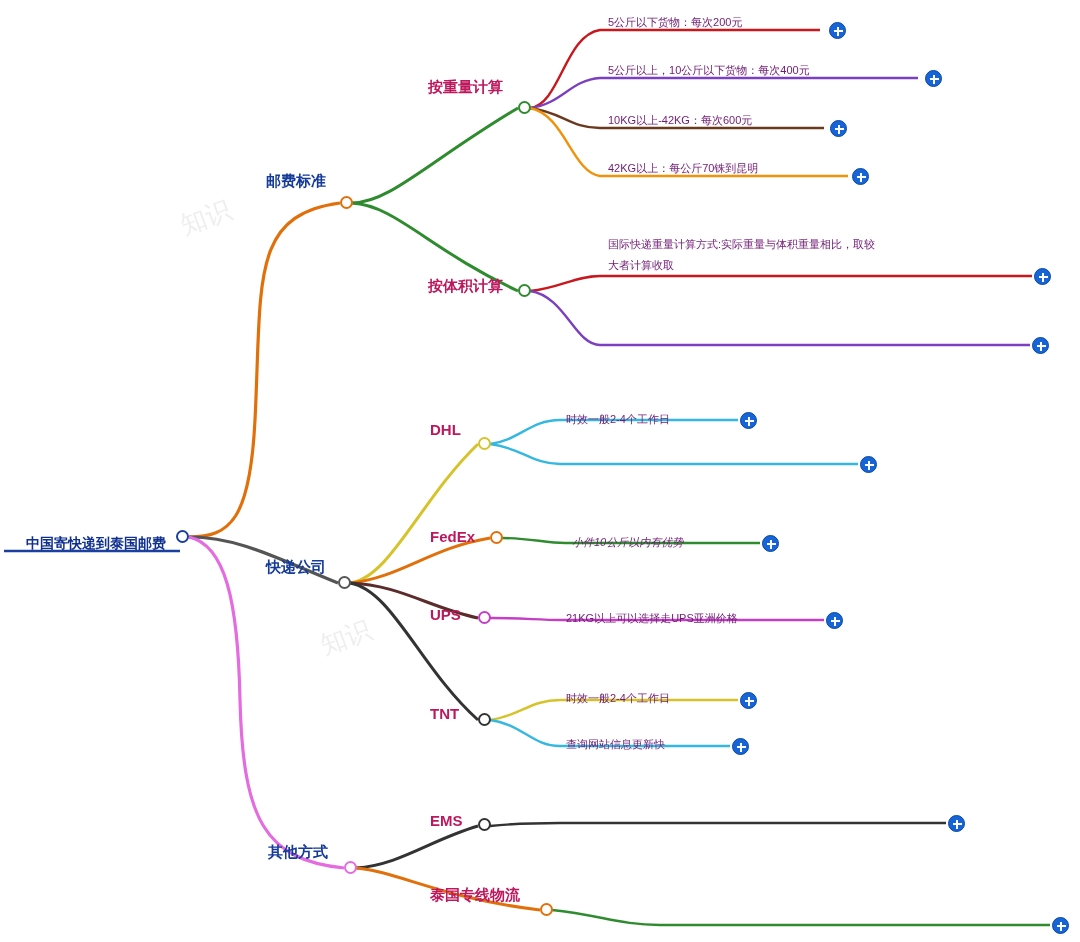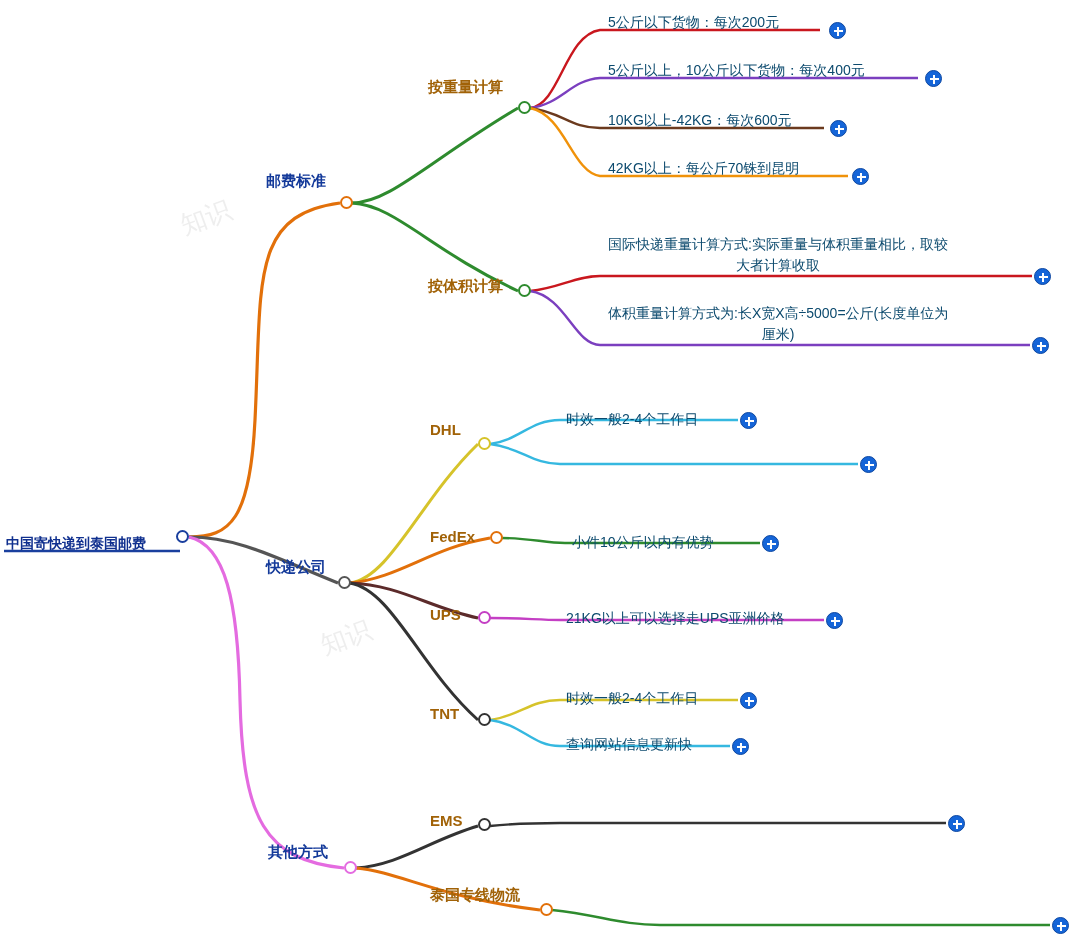--- a/index.html
+++ b/index.html
@@ -2,23 +2,23 @@
 <html><head>
 <meta charset="utf-8">
 <style>
   html,body{margin:0;padding:0;background:#ffffff;}
   body{width:1080px;height:942px;position:relative;overflow:hidden;
        font-family:"Liberation Sans","DejaVu Sans",sans-serif;}
   #canvas{position:absolute;left:0;top:0;width:1080px;height:942px;}
   svg.lines{position:absolute;left:0;top:0;width:1080px;height:942px;pointer-events:none;}
   .node{position:absolute;white-space:pre;}
   .lvl1{font-size:15px;font-weight:bold;color:#143a9a;}
-  .lvl2{font-size:15px;font-weight:bold;color:#a16207;}
-  .leaf{font-size:14px;color:#0c4a6e;line-height:21px;text-align:center;}
-  .root{font-size:14px;font-weight:bold;color:#10308f;}
+  .lvl2{font-size:15px;font-weight:bold;color:#be185d;}
+  .leaf{font-size:11px;color:#701a75;line-height:21px;}
+  .root{font-size:14px;font-weight:bold;color:#10308f;margin-left:20px;}
   .dot{position:absolute;width:13px;height:13px;border-radius:50%;
        background:#ffffff;box-sizing:border-box;border:2.4px solid #888;}
   .plus{position:absolute;width:17px;height:17px;border-radius:50%;
         background:#1565d8;border:1.5px solid #0d47a1;box-sizing:border-box;}
   .plus:before,.plus:after{content:"";position:absolute;background:#fff;}
   .plus:before{left:3.5px;top:7px;width:9px;height:2px;}
   .plus:after{top:3.5px;left:7px;height:9px;width:2px;}
   .wm{position:absolute;color:rgba(150,150,150,0.16);font-size:26px;
       transform:rotate(-20deg);user-select:none;}
 </style>
@@ -102,42 +102,40 @@
   <div class="node leaf" style="left:608px;top:110px;">10KG以上-42KG：每次600元</div>
   <div class="plus" style="left:830px;top:120px;"></div>
 
   <div class="node leaf" style="left:608px;top:158px;">42KG以上：每公斤70铢到昆明</div>
   <div class="plus" style="left:852px;top:168px;"></div>
 
   <div class="node leaf" style="left:608px;top:234px;">国际快递重量计算方式:实际重量与体积重量相比，取较
 大者计算收取</div>
   <div class="plus" style="left:1034px;top:268px;"></div>
 
-  <div class="node leaf" style="left:608px;top:303px;">体积重量计算方式为:长X宽X高÷5000=公斤(长度单位为
-厘米)</div>
   <div class="plus" style="left:1032px;top:337px;"></div>
 
   <div class="node lvl2" style="left:430px;top:421px;">DHL</div>
   <div class="dot" style="left:478px;top:437px;border-color:#d6c32a;"></div>
 
   <div class="node lvl2" style="left:430px;top:528px;">FedEx</div>
   <div class="dot" style="left:490px;top:531px;border-color:#e2700a;"></div>
 
   <div class="node lvl2" style="left:430px;top:606px;text-align:right;">UPS</div>
   <div class="dot" style="left:478px;top:611px;border-color:#c43fc4;"></div>
 
   <div class="node lvl2" style="left:430px;top:705px;">TNT</div>
   <div class="dot" style="left:478px;top:713px;border-color:#333333;"></div>
 
   <div class="node leaf" style="left:566px;top:409px;">时效一般2-4个工作日</div>
   <div class="plus" style="left:740px;top:412px;"></div>
 
   <div class="plus" style="left:860px;top:456px;"></div>
 
-  <div class="node leaf" style="left:572px;top:532px;">小件10公斤以内有优势</div>
+  <div class="node leaf" style="left:572px;top:532px;font-style:italic;">小件10公斤以内有优势</div>
   <div class="plus" style="left:762px;top:535px;"></div>
 
   <div class="node leaf" style="left:566px;top:608px;">21KG以上可以选择走UPS亚洲价格</div>
   <div class="plus" style="left:826px;top:612px;"></div>
 
   <div class="node leaf" style="left:566px;top:688px;">时效一般2-4个工作日</div>
   <div class="plus" style="left:740px;top:692px;"></div>
 
   <div class="node leaf" style="left:566px;top:734px;">查询网站信息更新快</div>
   <div class="plus" style="left:732px;top:738px;"></div>

